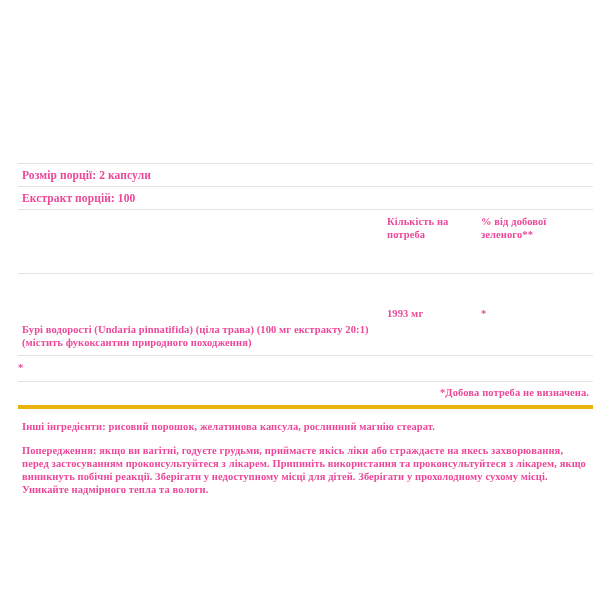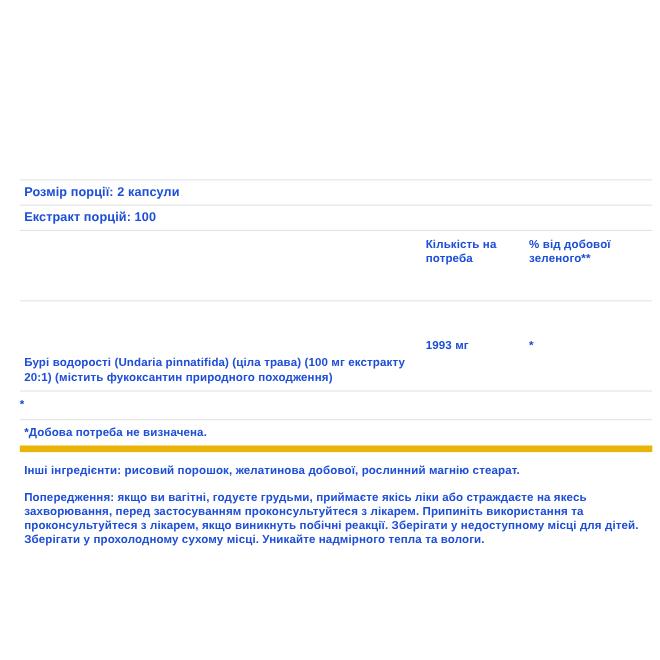--- a/index.html
+++ b/index.html
@@ -6,22 +6,22 @@
     margin: 0;
     padding: 0;
     background: #ffffff;
   }
   .screen {
     position: relative;
     width: 600px;
     height: 595px;
     background: #ffffff;
     overflow: hidden;
-    font-family: Liberation Sans, sans-serif;
-    color: #1d4ed8;
+    font-family: Liberation Serif, serif;
+    color: #ec4899;
   }
   .panel {
     margin: 163px 7px 0 18px;
   }
   
   .info-row {
     border-top: 1px solid #e3e3e3;
     padding: 5px 4px;
     font-size: 11.5px;
     font-weight: 600;
@@ -50,26 +50,27 @@
     margin-top: 44px;
   }
   .t-amount, .t-dv {
     padding: 6px 4px 6px 0;
   }
   .t-head .t-amount, .t-head .t-dv {
     padding: 2px 4px 2px 0;
   }
   .footnote-row {
     border-top: 1px solid #e3e3e3;
-    border-bottom: 6px solid #eab308;
+    border-bottom: 4px solid #eab308;
     padding: 5px 4px 6px 4px;
     font-size: 10.5px;
     font-weight: 600;
     line-height: 12px;
     letter-spacing: 0.1px;
+    text-align: right;
   }
   
   .paragraphs {
     padding: 0 4px;
   }
   .paragraphs p {
     margin: 11px 0 0 0;
     font-size: 10.5px;
     font-weight: 600;
     line-height: 13px;
@@ -102,18 +103,18 @@
       <div class="t-cell t-dv">*</div>
     </div>
 
     <div class="t-row">
       <div class="t-cell t-dv">*</div>
     </div>
 
     <div class="footnote-row">*Добова потреба не визначена.</div>
 
     <div class="paragraphs">
-      <p>Інші інгредієнти: рисовий порошок, желатинова добової, рослинний магнію стеарат.</p>
+      <p>Інші інгредієнти: рисовий порошок, желатинова капсула, рослинний магнію стеарат.</p>
       <p>Попередження: якщо ви вагітні, годуєте грудьми, приймаєте якісь ліки або страждаєте на якесь захворювання, перед застосуванням проконсультуйтеся з лікарем. Припиніть використання та проконсультуйтеся з лікарем, якщо виникнуть побічні реакції. Зберігати у недоступному місці для дітей. Зберігати у прохолодному сухому місці. Уникайте надмірного тепла та вологи.</p>
     </div>
 
   </div>
 </div>
 
 </body></html>

